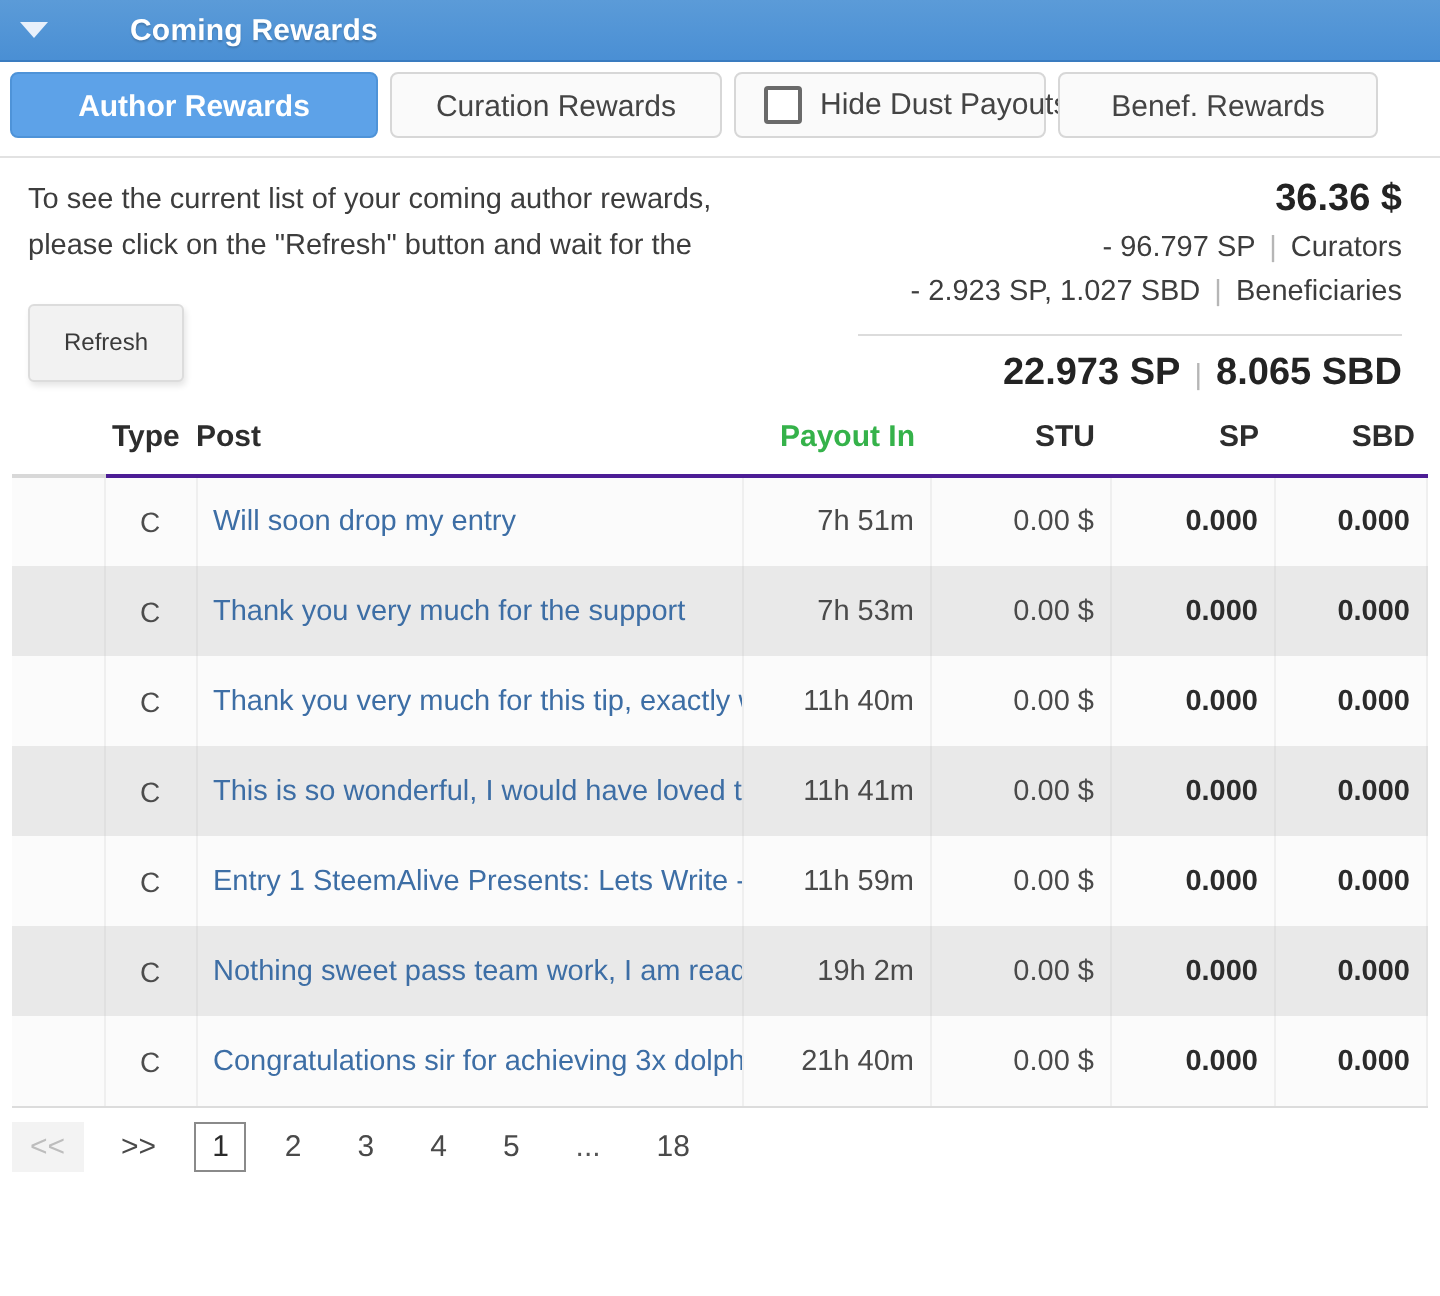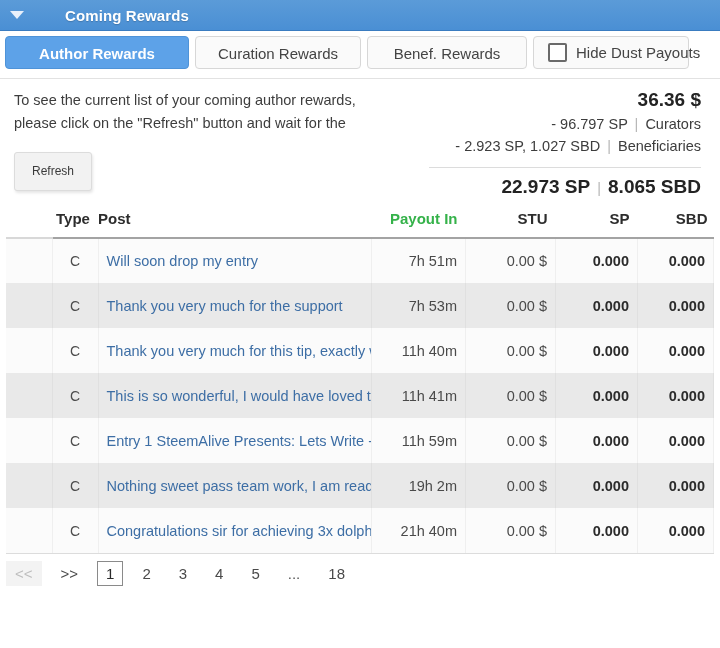--- a/index.html
+++ b/index.html
@@ -145,21 +145,21 @@
     width: 708px;
     border-collapse: collapse;
     table-layout: fixed;
     font-size: 14.5px;
   }
   table.rewards th {
     font-size: 15px;
     font-weight: bold;
     color: #2d2d2d;
     padding: 7px 8px 10px 8px;
-    border-bottom: 2px solid #a3a3a3;
+    border-bottom: 2px solid #4c1d95;
     background: #ffffff;
     vertical-align: bottom;
     cursor: pointer;
   }
   table.rewards th.sel  { width: 30px; border-bottom-color: #d8d8d8; }
   table.rewards th.type { width: 42px; text-align: left; padding-left: 4px; padding-right: 0;}
   table.rewards th.post { text-align: left; padding-left: 0; }
   table.rewards th.payout { width: 78px; text-align: right; color: #35b24a; }
   table.rewards th.stu  { width: 74px; text-align: right; }
   table.rewards th.sp   { width: 66px; text-align: right; }
@@ -215,25 +215,25 @@
 <body>
 
 <div class="titlebar">
   <span class="tri-down"></span>
   <span class="titlebar-text">Coming Rewards</span>
 </div>
 
 <div class="tabbar">
   <div class="tab w1 active">Author Rewards</div>
   <div class="tab w2">Curation Rewards</div>
-  <div class="tab w3">Benef. Rewards</div>
   <div class="tab dust">
     <span class="chk"></span>
     <span>Hide Dust Payouts</span>
   </div>
+  <div class="tab w3">Benef. Rewards</div>
 </div>
 
 <div class="info">
   <div class="info-left">
     <div class="line">To see the current list of your coming author rewards,</div>
     <div class="line">please click on the "Refresh" button and wait for the</div>
     <div class="btn-refresh">Refresh</div>
   </div>
 
   <div class="info-right">

